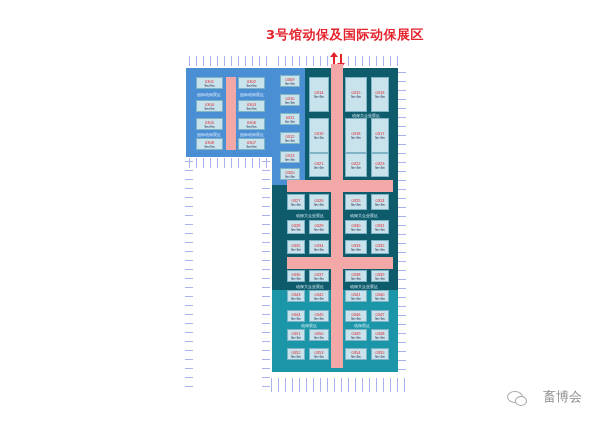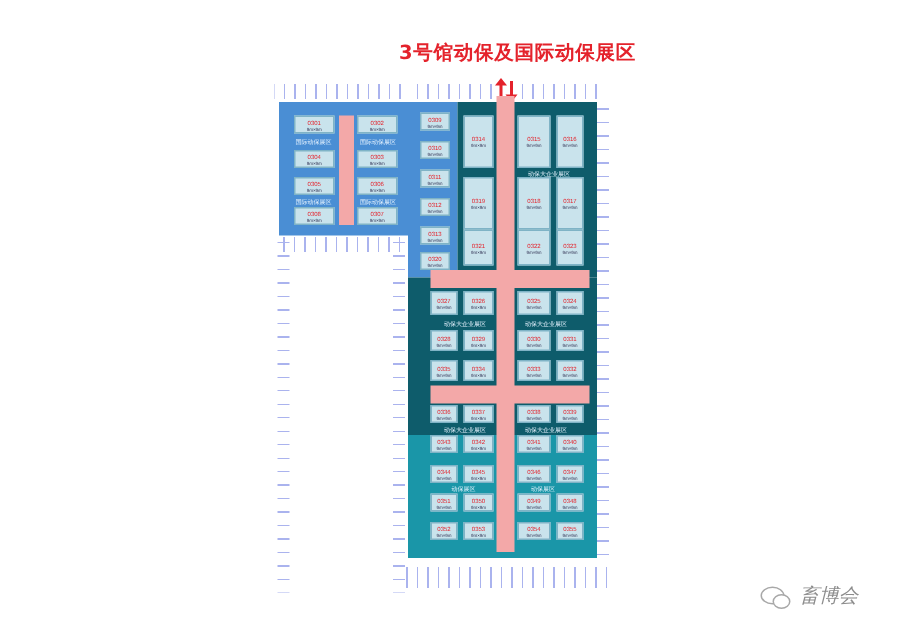--- a/index.html
+++ b/index.html
@@ -283,14 +283,14 @@
     <span class="num">0354</span>
     <span class="sz">9m×9m</span>
   </div>
 <div class="abs booth" style="left:371px; top:348px; width:18px; height:12px;">
     <span class="num">0355</span>
     <span class="sz">9m×9m</span>
   </div>
 
 <div class="abs wm">
   <span class="wm-icon"></span>
-  <span style="margin-left:6px;font-style:italic;">畜博会</span>
+  <span style="margin-left:16px;">畜博会</span>
 </div>
 
 </body></html>

